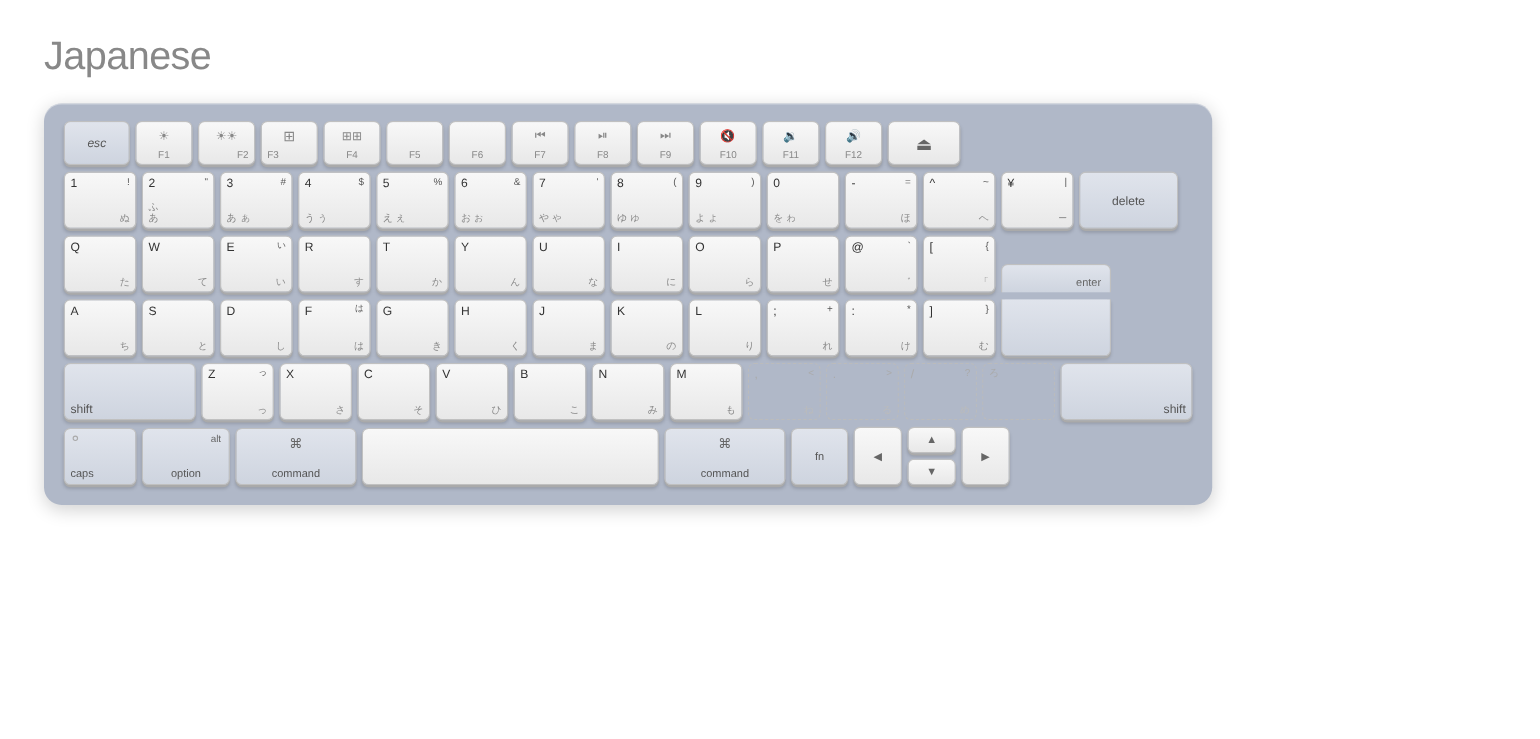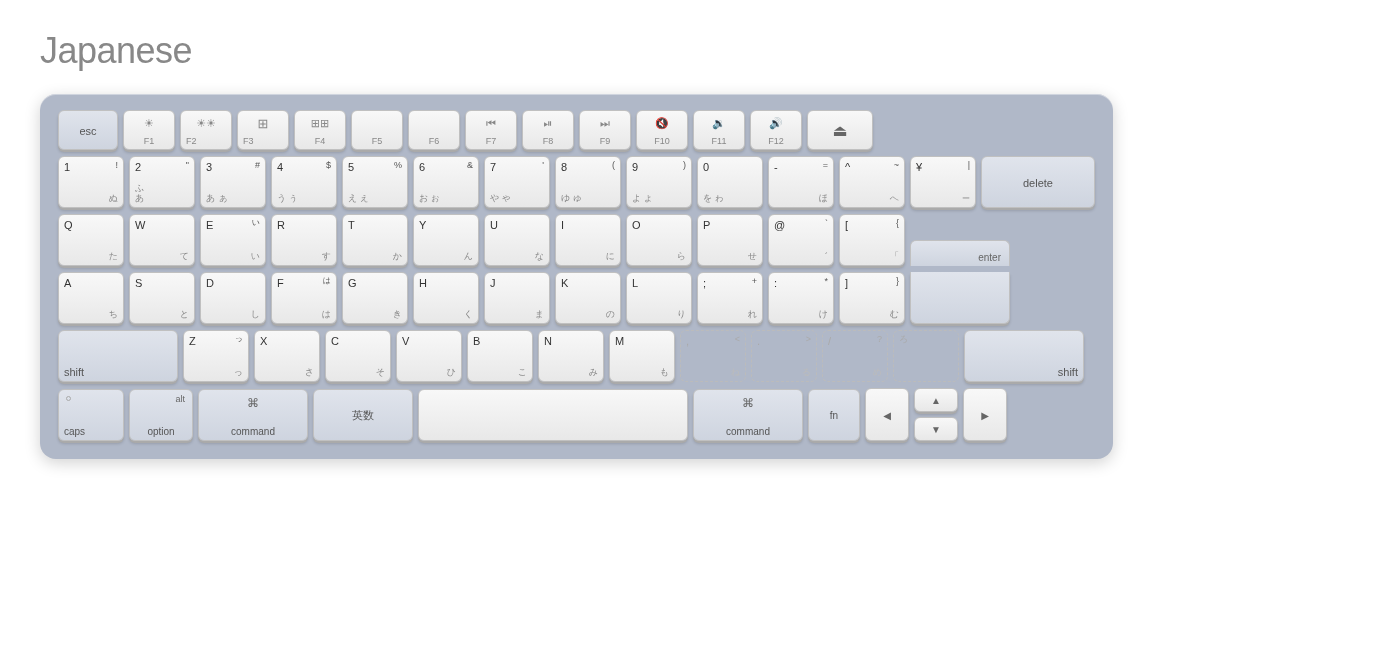--- a/index.html
+++ b/index.html
@@ -94,22 +94,22 @@
 
     .key-center-label {
       font-size: 10px;
       color: #555;
       text-align: center;
       width: 100%;
     }
     .w-52  { width: 52px; }
     .w-60  { width: 60px; }
     .w-66  { width: 66px; }
-    .w-80  { width: 64px; }
-    .w-90  { width: 114px; }
+    .w-80  { width: 80px; }
+    .w-90  { width: 90px; }
     .w-100 { width: 100px; }
     .w-110 { width: 110px; }
     .w-120 { width: 120px; }
     .w-270 { width: 270px; }
 
     .fn-key {
       min-height: 40px;
     }
 
     .key-gray {
@@ -130,29 +130,29 @@
   </style>
 </head>
 <body>
 
 <h1 class="page-title">Japanese</h1>
 
 <div class="keyboard-shell">
 
   <div class="key-row">
     <div class="key fn-key w-60 key-gray">
-      <div class="key-center-label" style="font-size:11px;color:#555;margin:auto;">esc</div>
+      <div class="key-center-label" style="font-size:11px;color:#555;margin:auto;font-style:italic;">esc</div>
     </div>
     <div class="key fn-key w-52">
       <div style="font-size:11px;color:#888;text-align:center;width:100%;margin-top:2px;">☀</div>
       <div class="key-label-bottom" style="text-align:center;">F1</div>
     </div>
     <div class="key fn-key w-52">
       <div style="font-size:11px;color:#888;text-align:center;width:100%;margin-top:2px;">☀☀</div>
-      <div class="key-label-bottom" style="text-align:left;">F2</div>
+      <div class="key-label-bottom" style="text-align:right;">F2</div>
     </div>
     <div class="key fn-key w-52">
       <div style="font-size:13px;color:#888;text-align:center;width:100%;margin-top:1px;">⊞</div>
       <div class="key-label-bottom" style="">F3</div>
     </div>
     <div class="key fn-key w-52">
       <div style="font-size:11px;color:#888;text-align:center;width:100%;margin-top:2px;">⊞⊞</div>
       <div class="key-label-bottom" style="text-align:center;">F4</div>
     </div>
     <div class="key fn-key w-52">
@@ -594,23 +594,20 @@
     <div class="key w-80 key-gray">
       <div style="font-size:9px;color:#666;text-align:right;width:100%;padding-right:2px;">alt</div>
       <div style="margin:auto 0 0 0;font-size:10px;color:#555;text-align:center;width:100%;">option</div>
     </div>
 
     <div class="key w-110 key-gray">
       <div style="font-size:12px;color:#666;text-align:center;width:100%;padding-top:2px;">⌘</div>
       <div style="margin:auto 0 0 0;font-size:10px;color:#555;text-align:center;width:100%;">command</div>
     </div>
 
-    <div class="key w-100 key-gray">
-      <div style="margin:auto;font-size:11px;color:#555;">英数</div>
-    </div>
 
     <div class="key w-270">
     </div>
 
 
     <div class="key w-110 key-gray">
       <div style="font-size:12px;color:#666;text-align:center;width:100%;padding-top:2px;">⌘</div>
       <div style="margin:auto 0 0 0;font-size:10px;color:#555;text-align:center;width:100%;">command</div>
     </div>
 

